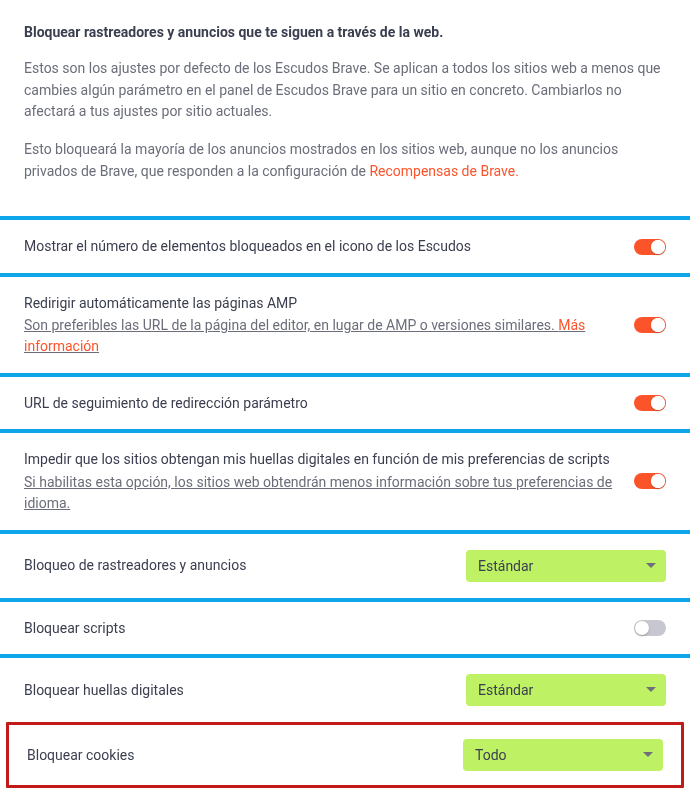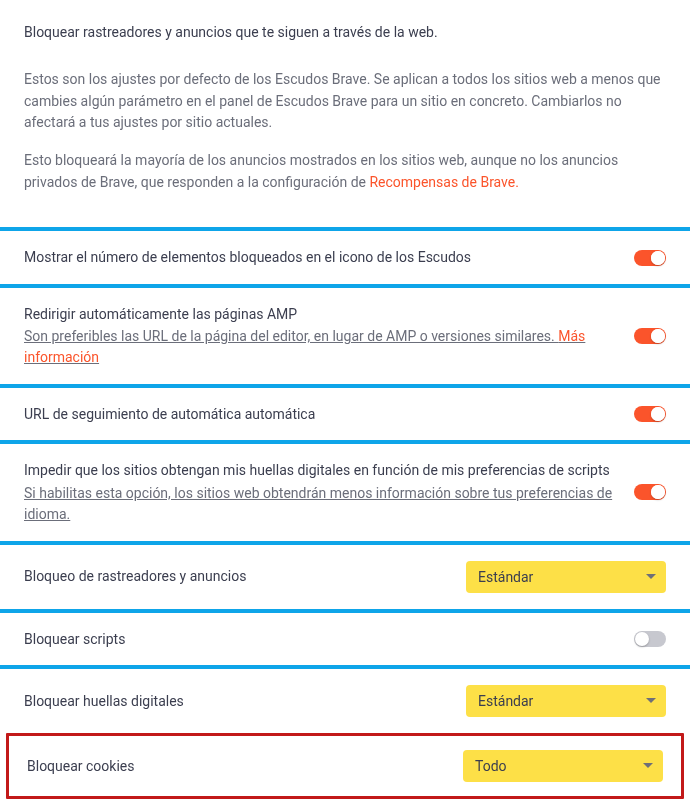--- a/index.html
+++ b/index.html
@@ -8,23 +8,23 @@
       font-size: 14px;
       color: #3b3e4f;
       background: #fff;
       width: 690px;
     }
     .container { padding: 0; }
     .intro {
       padding: 24px 24px 18px 24px;
     }
     .intro-title {
-      font-weight: 400;
+      font-weight: 700;
       color: #3b3e4f;
-      margin-bottom: 29px;
+      margin-bottom: 18px;
     }
     .intro-text {
       color: #6b6e7a;
       line-height: 1.55;
       margin-bottom: 16px;
     }
     .link {
       color: #fb542b;
       text-decoration: none;
       cursor: pointer;
@@ -69,21 +69,21 @@
     }
     .toggle.on .knob { right:1px; background:#ff5630; box-shadow: inset 0 0 0 4px #fff, 0 1px 2px rgba(0,0,0,0.25); background:#fff; }
     .toggle.off .knob { left:1px; }
     .toggle.on .knob { right:1px; }
 
     .select {
       width: 200px;
       display: flex;
       align-items: center;
       justify-content: space-between;
-      background: #fde047;
+      background: #bef264;
       border-radius: 4px;
       padding: 8px 10px 8px 12px;
       cursor: pointer;
       flex-shrink: 0;
       text-align: center;
     }
     .select-value { color: #3b3e4f; }
     .caret {
       width: 0; height: 0;
       border-left: 5px solid transparent;
@@ -129,21 +129,21 @@
         <span>Son preferibles las URL de la página del editor, en lugar de AMP o versiones similares. </span><a class="link">Más información</a>
       </div>
     </div>
     <div class="toggle on">
         <div class="knob"></div>
       </div>
   </div>
 
   <div class="row">
     <div class="row-inner">
-      <div class="row-label">URL de seguimiento de automática automática</div>
+      <div class="row-label">URL de seguimiento de redirección parámetro</div>
     </div>
     <div class="toggle on">
         <div class="knob"></div>
       </div>
   </div>
 
   <div class="row">
     <div class="row-inner">
       <div class="row-label">Impedir que los sitios obtengan mis huellas digitales en función de mis preferencias de scripts</div>
       <div class="row-desc">Si habilitas esta opción, los sitios web obtendrán menos información sobre tus preferencias de idioma.</div>

